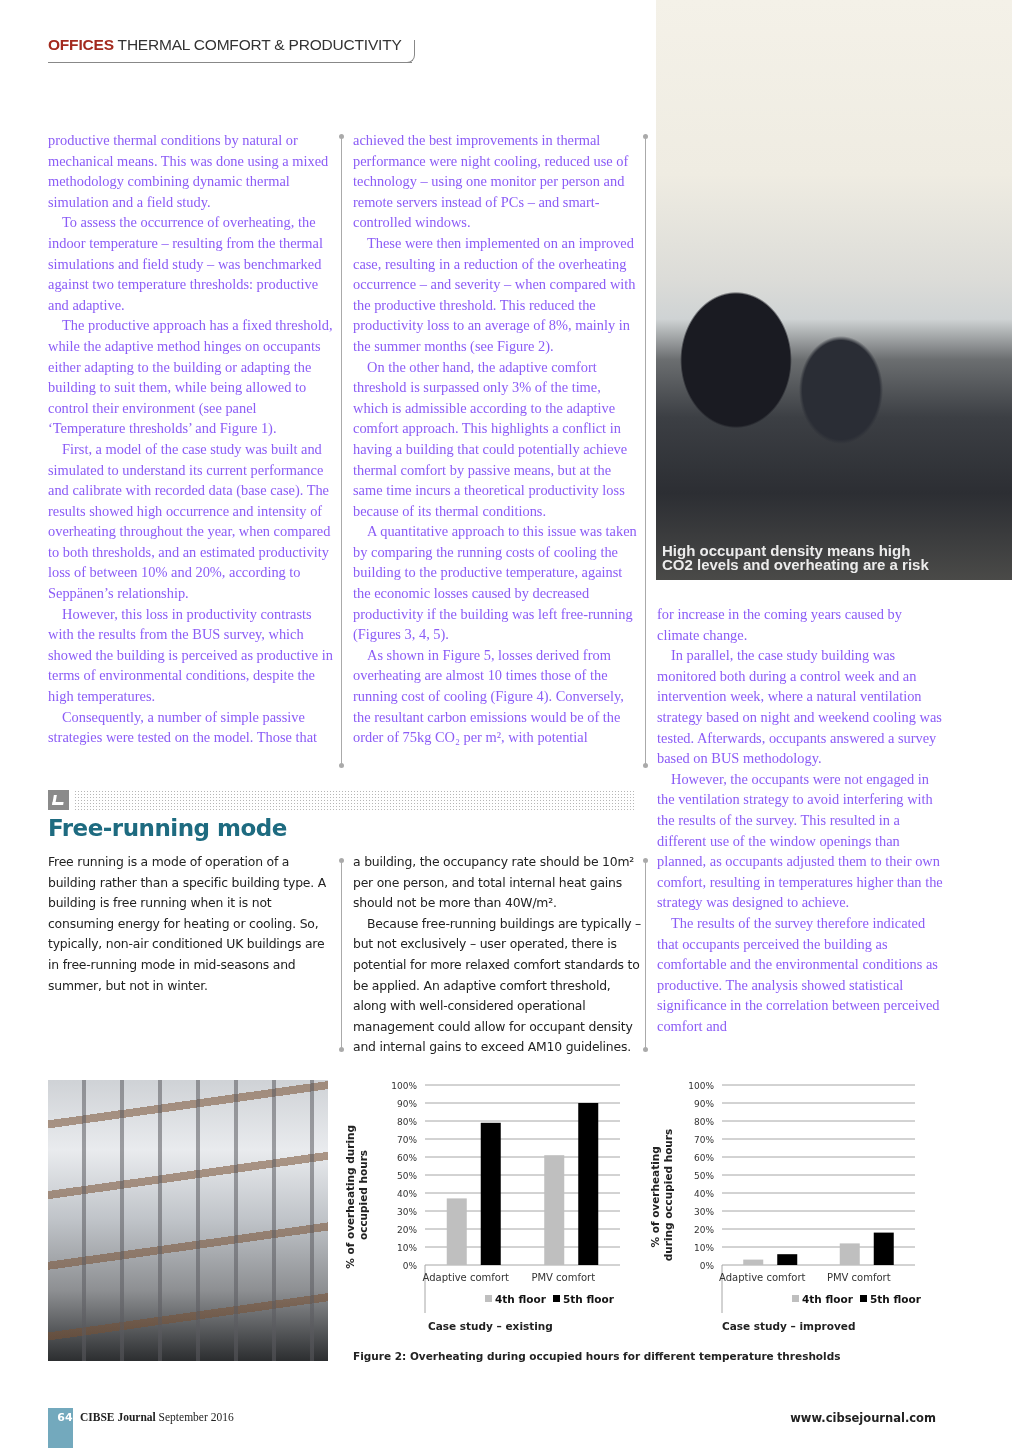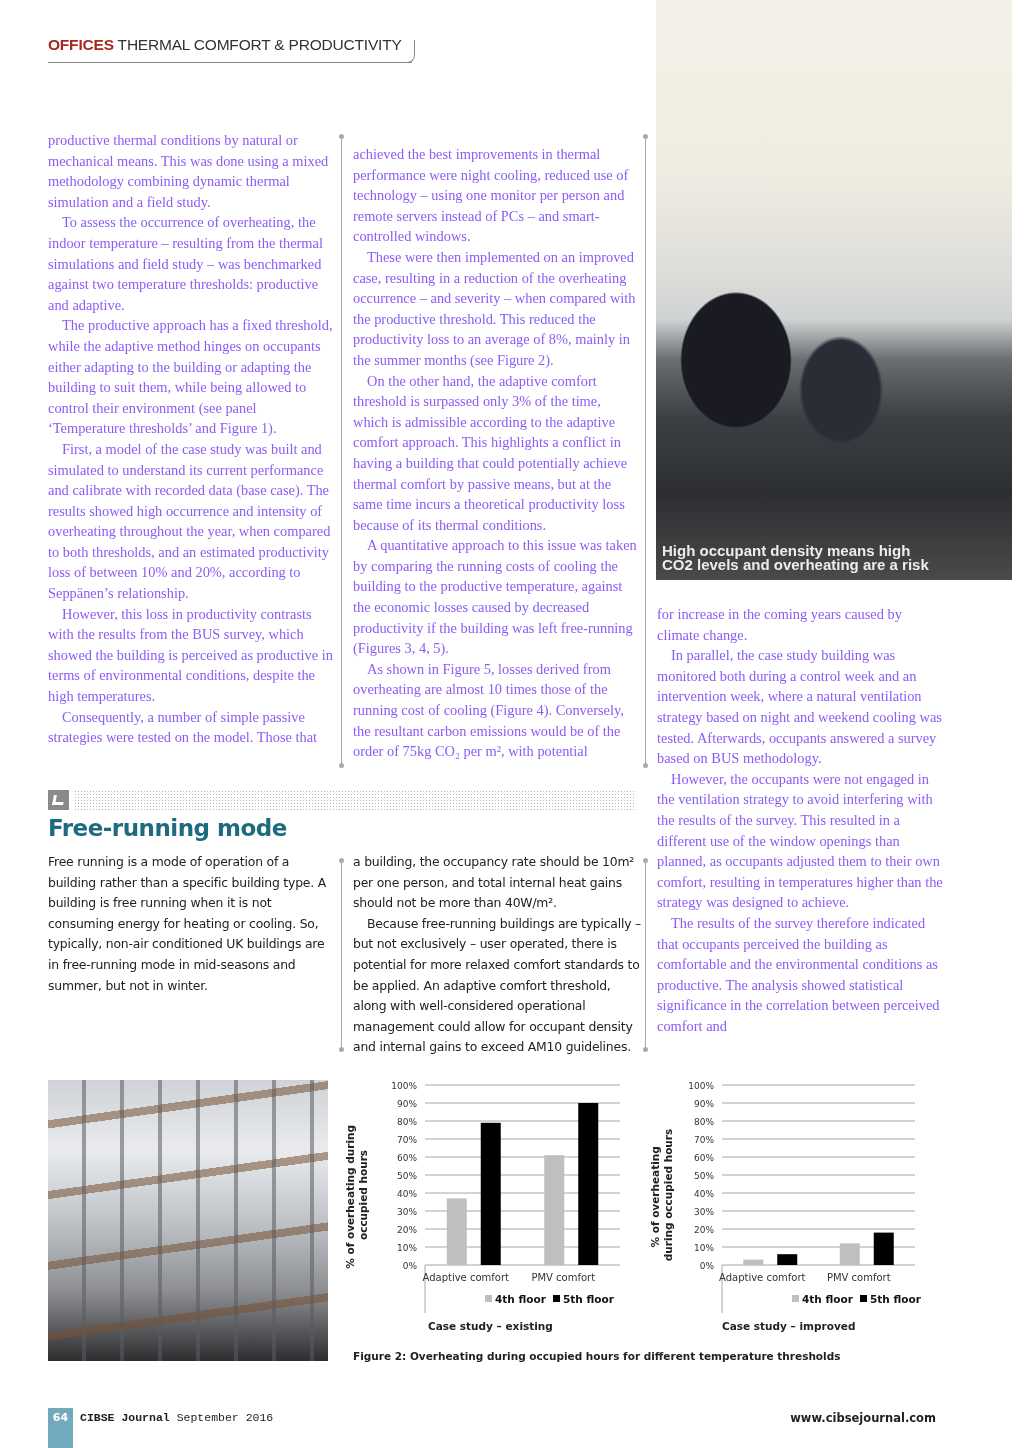--- a/index.html
+++ b/index.html
@@ -11,21 +11,21 @@
   .header { left:48px; top:36px; font-family:"Liberation Sans", sans-serif; font-size:15.5px; letter-spacing:-0.2px; color:#333; white-space:nowrap; }
   .header .sec { color:#a32a1e; font-weight:bold; }
   .header-rule { left:48px; top:62px; width:364px; height:1px; background:#888; }
   .header-curve { left:406px; top:40px; width:8px; height:22px; border-right:1px solid #888; border-bottom:1px solid #888; border-bottom-right-radius:8px; }
 
   
   .col { font-size:14.4px; line-height:20.6px; color:#8b5cf6; }
   .col p { margin:0; text-indent:14px; }
   .col p.first { text-indent:0; }
   .col1 { left:48px; top:130px; width:286px; }
-  .col2 { left:353px; top:144px; width:286px; }
+  .col2 { left:353px; top:130px; width:286px; }
   .col3 { left:657px; top:604px; width:286px; }
 
   .vsep { width:1px; background:#aaa; }
   .vsep::before, .vsep::after { content:""; position:absolute; left:-2px; width:5px; height:5px; border-radius:50%; background:#aaa; }
   .vsep::before { top:-2px; } .vsep::after { bottom:-2px; }
 
   
   .photo-office { left:656px; top:0; width:356px; height:580px;
     background:
       radial-gradient(ellipse 90px 110px at 80px 360px, #1a1b22 0%, #1a1b22 60%, transparent 62%),
@@ -52,22 +52,22 @@
   .pcol1 { left:48px; top:852px; width:290px; }
   .pcol2 { left:353px; top:852px; width:290px; }
 
   
   .chart-svg { position:absolute; overflow:visible; }
   .chart-svg text { font-family:"DejaVu Sans", sans-serif; }
   .fig-caption { left:353px; top:1350px; font-family:"DejaVu Sans", sans-serif; font-weight:bold; font-size:10.5px; color:#222; }
 
   
   .footer-tab { left:48px; top:1408px; width:25px; height:40px; background:#73a9bd; }
-  .footer-num { left:48px; top:1411px; width:25px; text-align:center; color:#fff; font-family:"DejaVu Sans", sans-serif; font-size:11px; font-weight:bold; }
-  .footer-pub { left:80px; top:1411px; font-family:Liberation Mono, monospace; font-size:11.5px; color:#222; }
+  .footer-num { left:48px; top:1411px; width:34px; text-align:center; color:#fff; font-family:"DejaVu Sans", sans-serif; font-size:11px; font-weight:bold; }
+  .footer-pub { left:80px; top:1411px; font-family:Liberation Serif, serif; font-size:11.5px; color:#222; }
   .footer-pub b { font-weight:bold; }
   .footer-url { right:88px; top:1411px; font-family:"DejaVu Sans", sans-serif; font-size:11.5px; font-weight:bold; color:#222; }
 </style>
 </head>
 <body>
 
 <div class="abs header">
   <span class="sec">OFFICES</span>
   <span>THERMAL COMFORT &amp; PRODUCTIVITY</span>
 </div>

